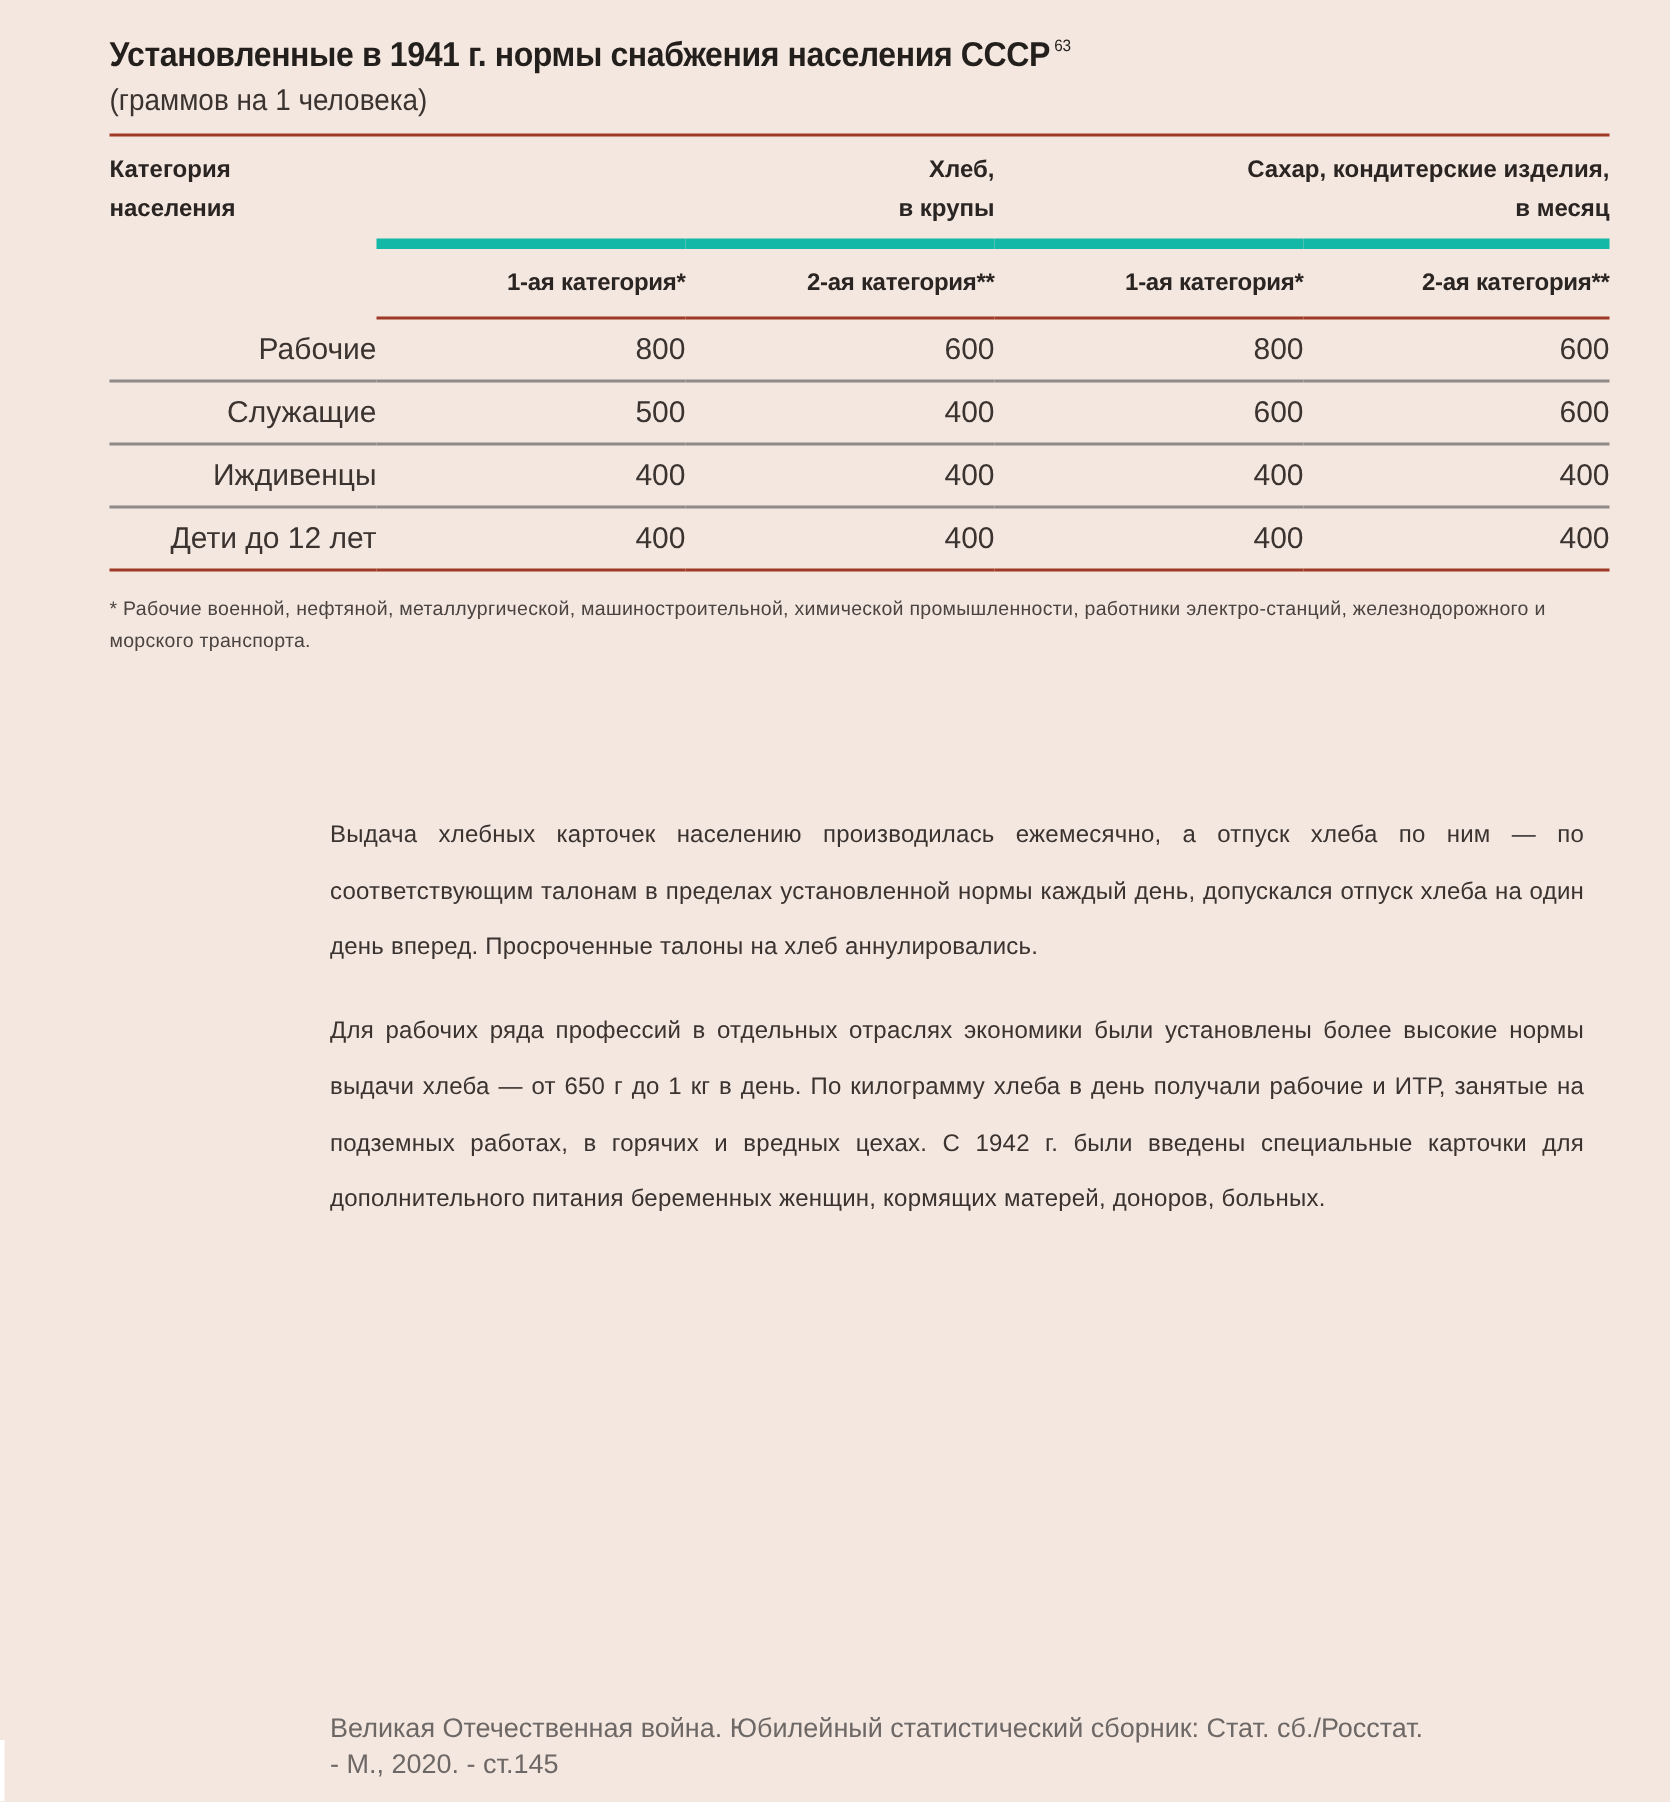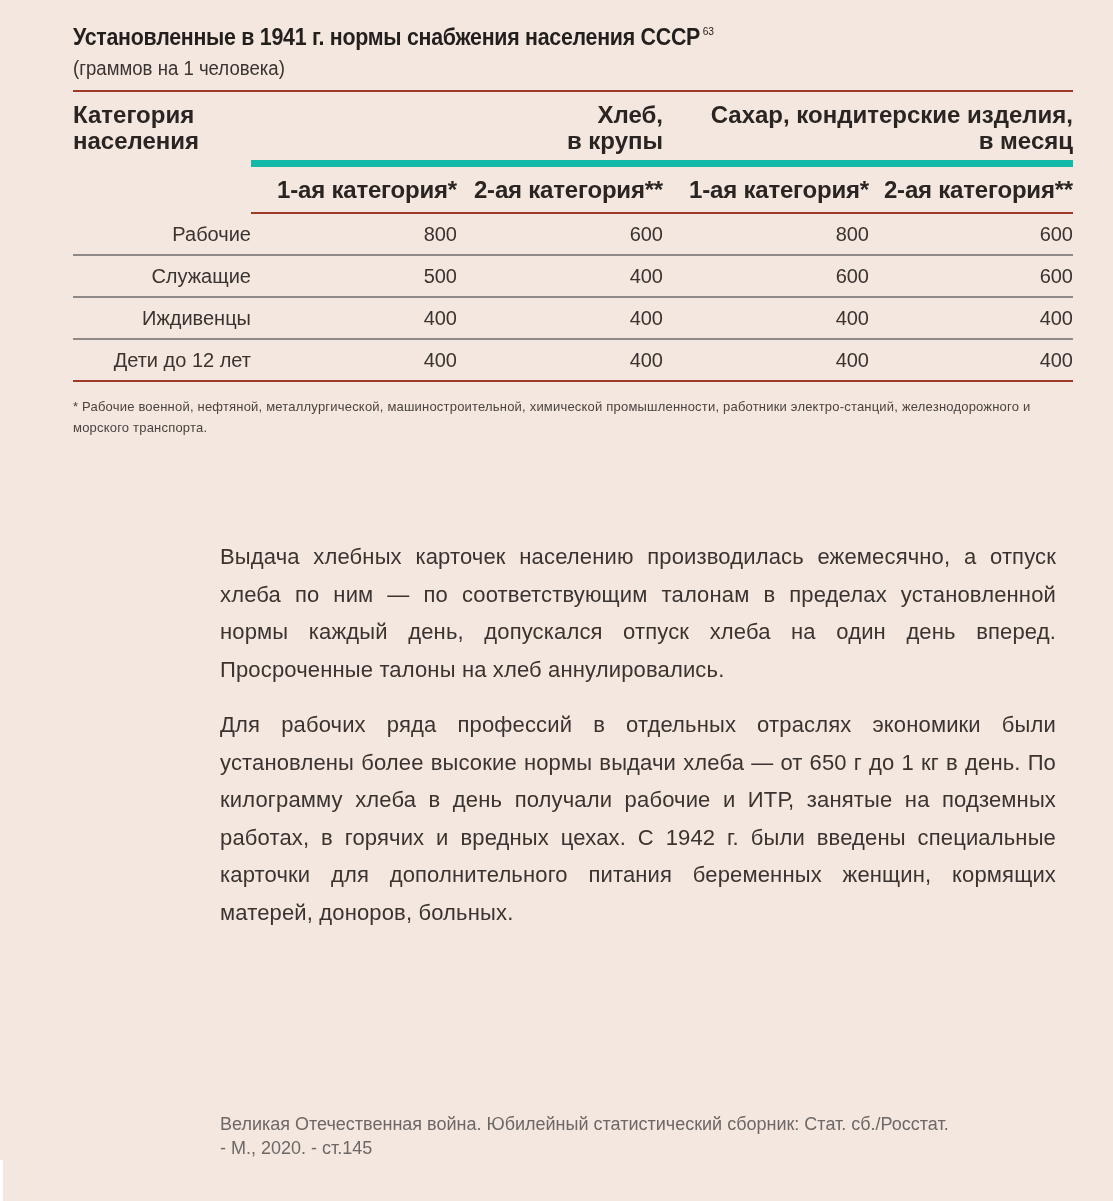--- a/index.html
+++ b/index.html
@@ -64,21 +64,21 @@
     border-collapse: collapse;
     table-layout: fixed;
   }
   col.c0 { width: 178px; }
   col.c1 { width: 206px; }
   col.c2 { width: 206px; }
   col.c3 { width: 206px; }
   col.c4 { width: 204px; }
   th {
     font-weight: bold;
-    font-size: 24px;
+    font-size: 16px;
     color: #2a2522;
     text-align: right;
     vertical-align: top;
     line-height: 26px;
     padding: 0;
     white-space: nowrap;
   }
   th.cat-head {
     text-align: left;
     padding-top: 10px;
@@ -115,30 +115,30 @@
   }
   .footnotes p { margin: 0; }
   .article {
     position: absolute;
     left: 220px;
     top: 538px;
     width: 836px;
   }
   .article p {
     margin: 0 0 18px 0;
-    font-size: 22px;
+    font-size: 16px;
     line-height: 37.5px;
     color: #3a3330;
     text-align: justify;
     letter-spacing: 0.15px;
   }
   .source {
     position: absolute;
     left: 220px;
-    top: 1112px;
+    top: 1140px;
     width: 830px;
     font-size: 18px;
     line-height: 24px;
     color: #6d6866;
   }
 </style>
 </head>
 <body>
 
 <div class="left-strip"></div>

